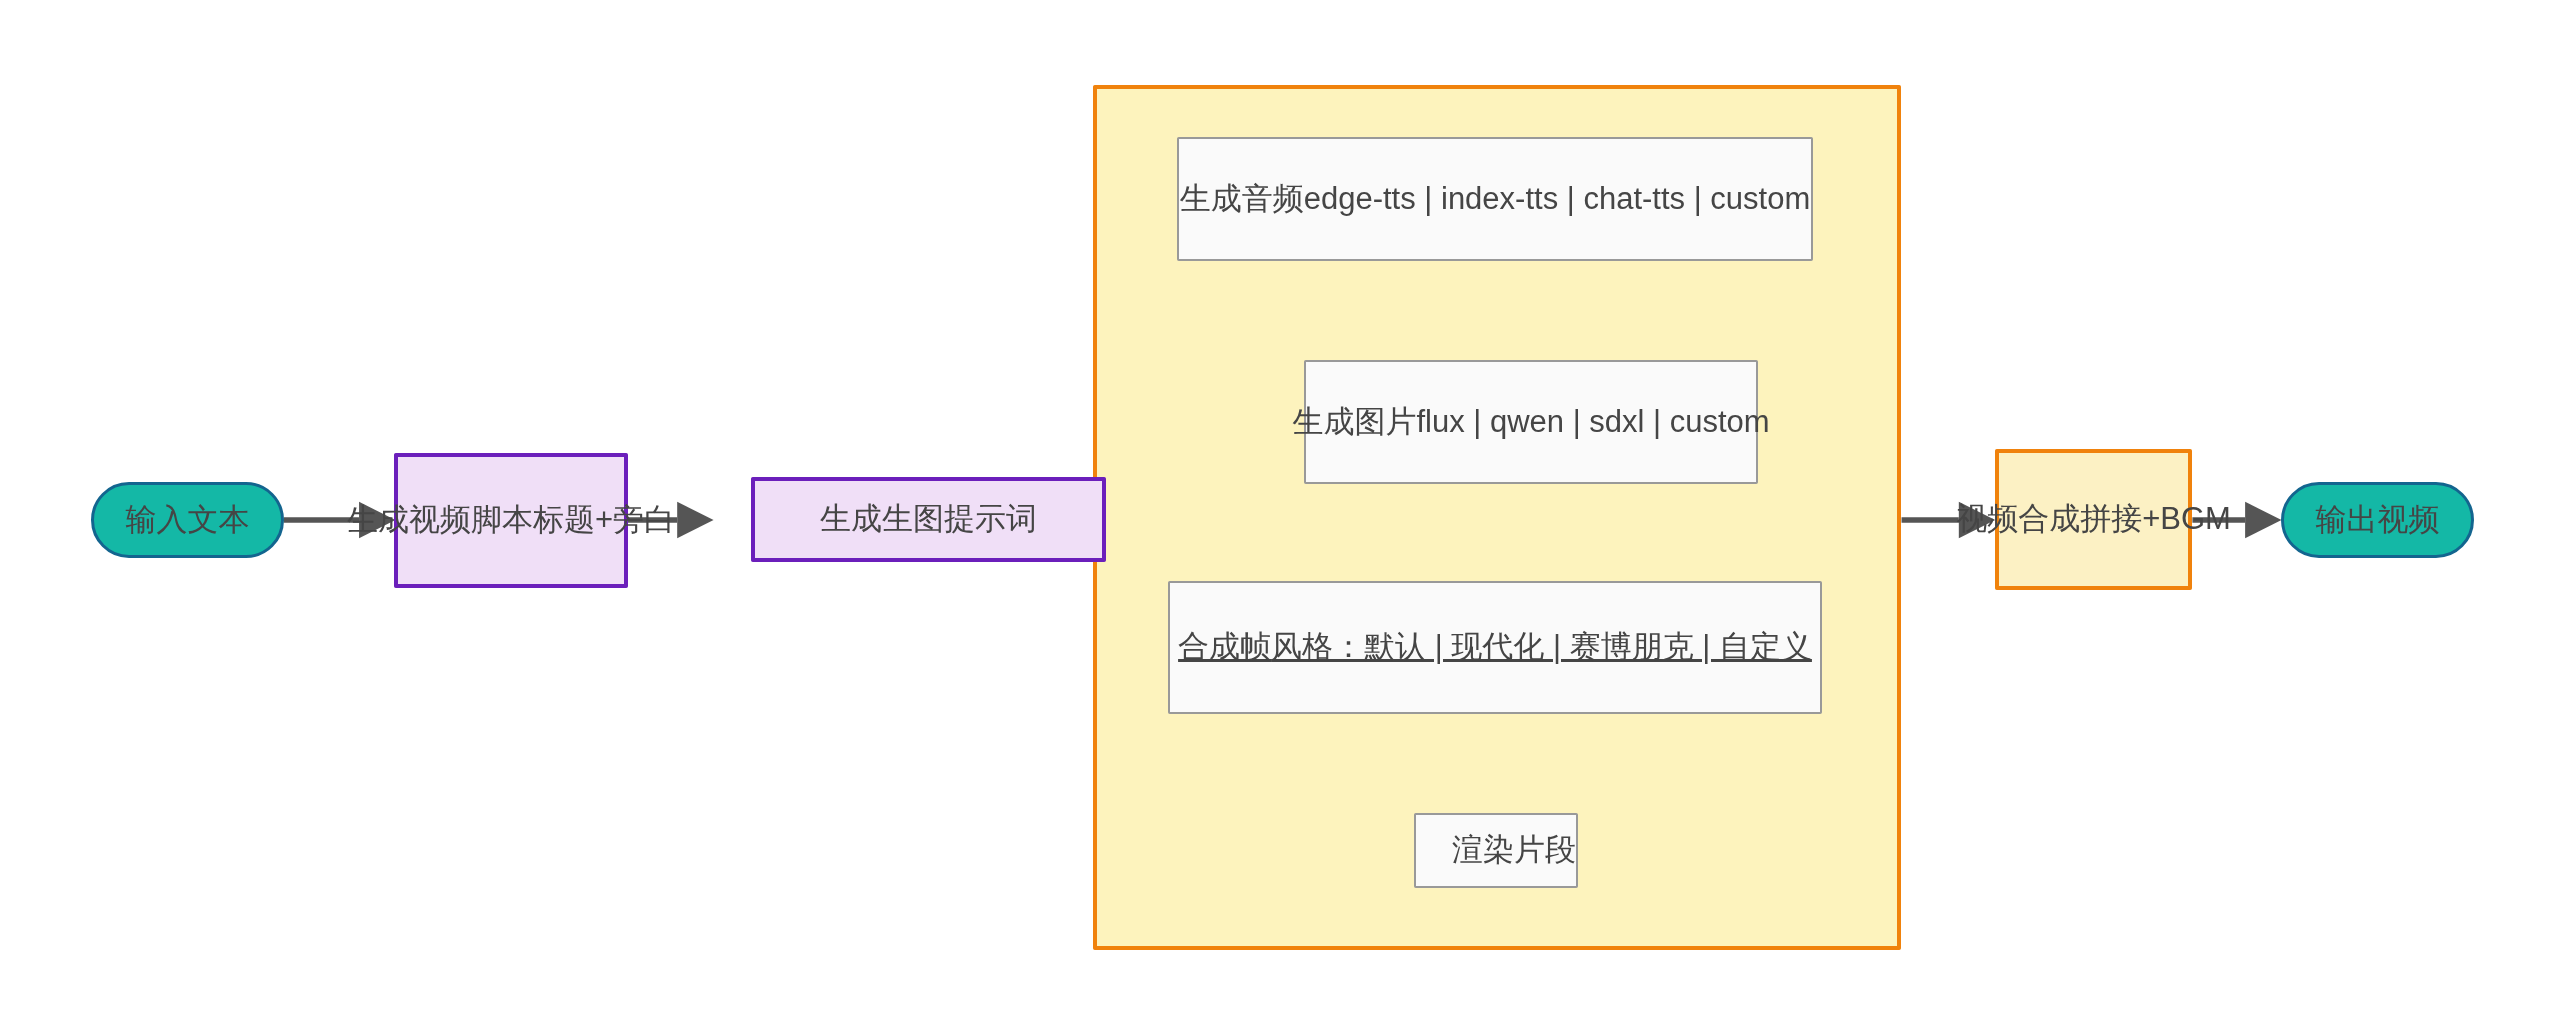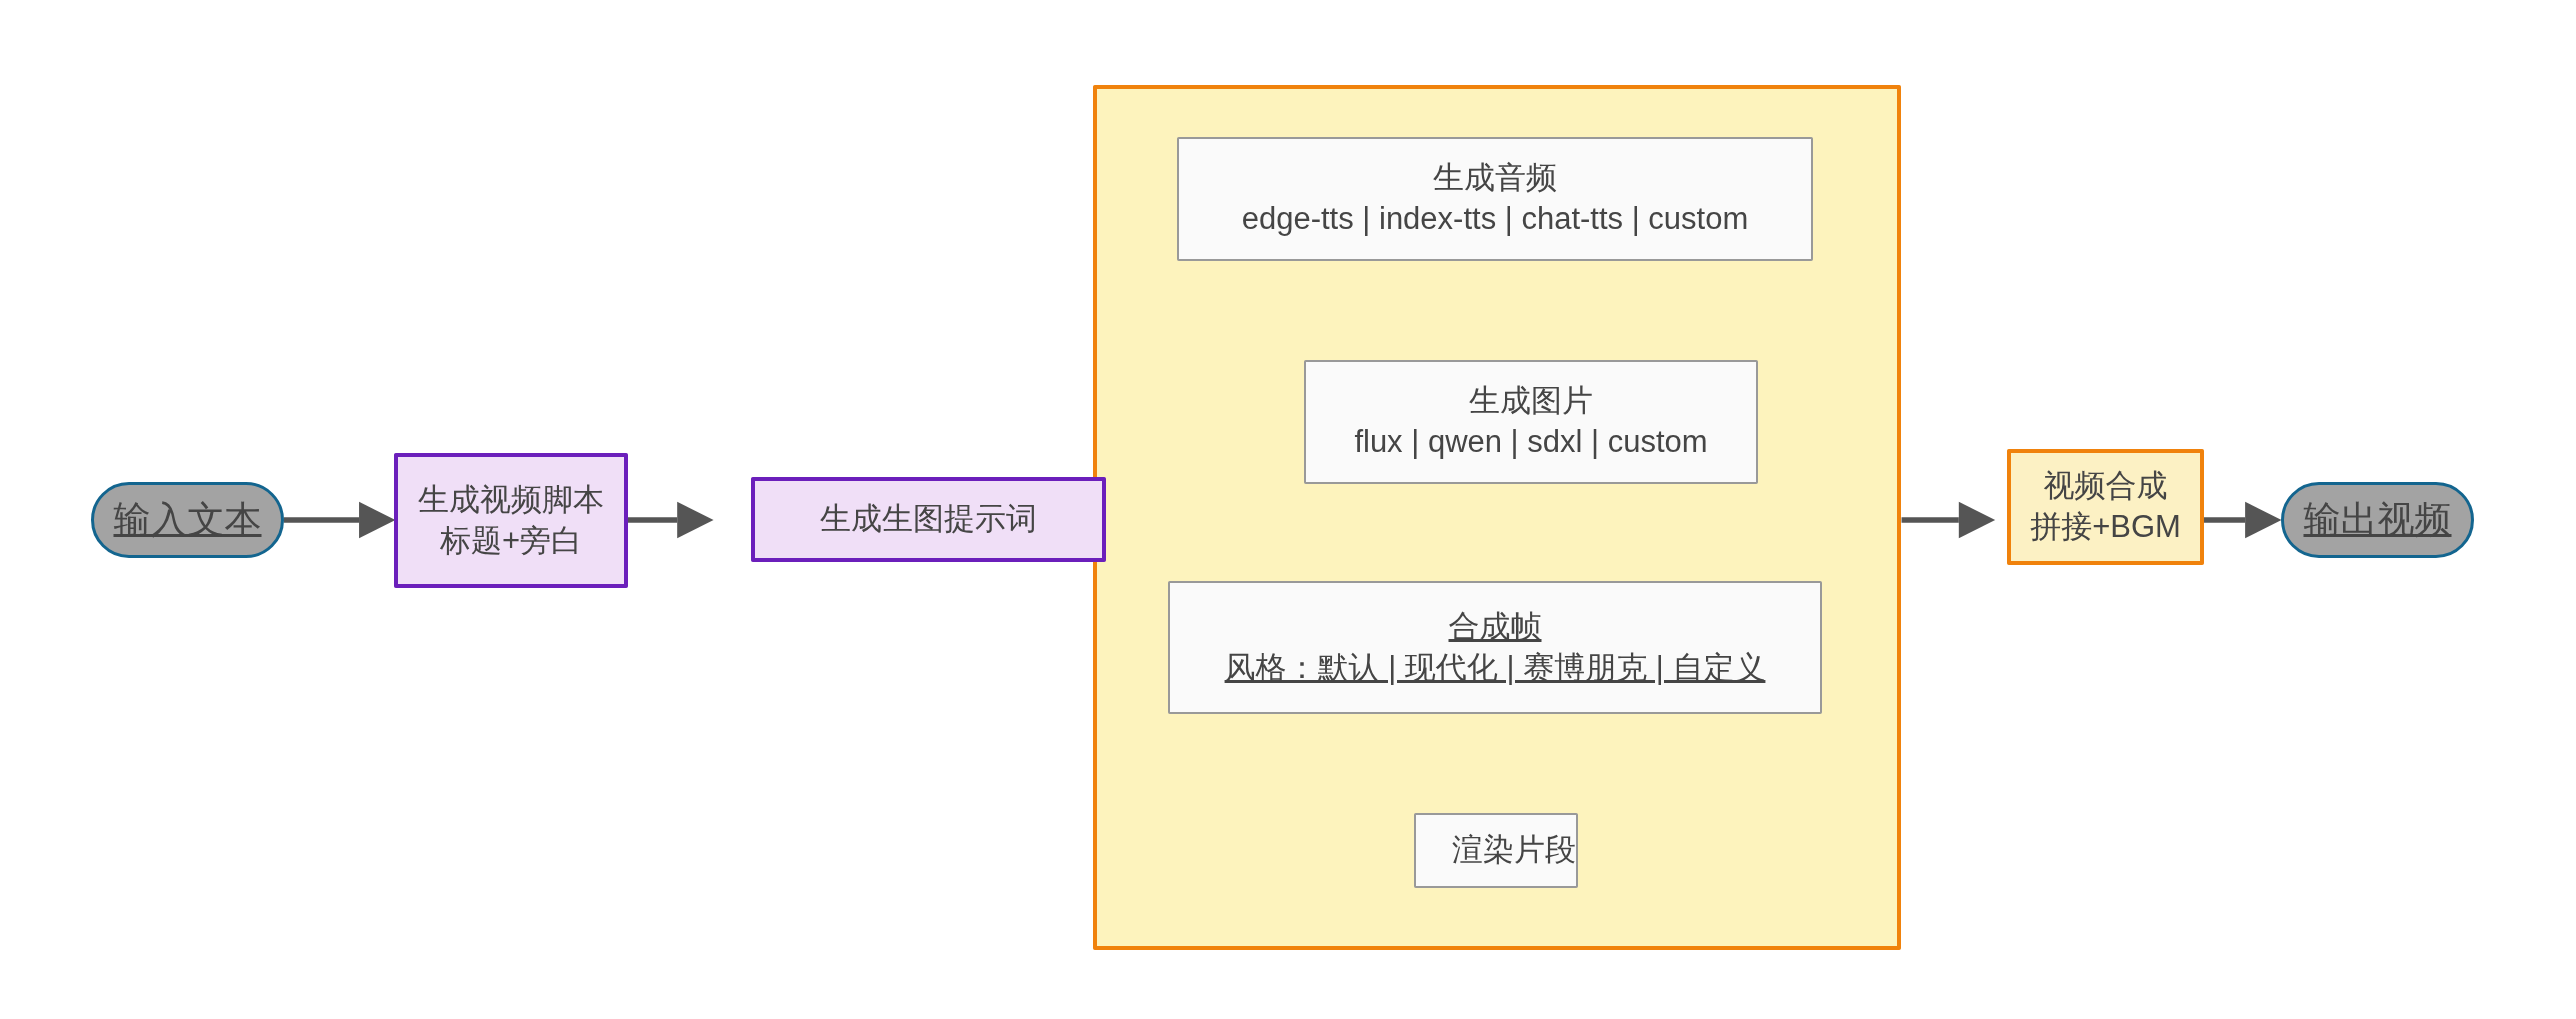--- a/index.html
+++ b/index.html
@@ -17,36 +17,36 @@
     height: 1020px;
     background: #ffffff;
     overflow: hidden;
   }
 
   
   .node {
     position: absolute;
     box-sizing: border-box;
     display: flex;
-    flex-direction: column;
+    flex-direction: row;
+    align-items: center;
     justify-content: center;
     text-align: center;
     color: #454545;
     line-height: 1.32;
     white-space: nowrap;
   }
   .node .l1, .node .l2 { display: block; }
 
   
   .n-terminator {
-    background: #a3a3a3;
+    background: #14b8a6;
     border: 3.6px solid #13658f;
     border-radius: 908px;
-    font-size: 37px;
-    text-decoration: underline;
+    font-size: 31px;
   }
 
   
   .n-purple {
     background: #f0dff7;
     border: 4.5px solid #6b1fbb;
     border-radius: 1.8px;
     font-size: 31px;
   }
 
@@ -167,21 +167,21 @@
 
   <div class="node n-plain" style="left:1168px; top:581px; width:654px; height:133px;text-decoration:underline;">
     <span class="l1">合成帧</span>
     <span class="l2">风格：默认 | 现代化 | 赛博朋克 | 自定义</span>
   </div>
 
   <div class="node n-plain" style="left:1414px; top:813px; width:164px; height:75px;padding-left:36px;">
     <span class="l1">渲染片段</span>
   </div>
 
-  <div class="node n-orange" style="left:1995px; top:449px; width:197px; height:116px;margin-left:12px;">
+  <div class="node n-orange" style="left:1995px; top:449px; width:197px; height:141px;">
     <span class="l1">视频合成</span>
     <span class="l2">拼接+BGM</span>
   </div>
 
   <div class="node n-terminator" style="left:2281px; top:482px; width:193px; height:76px;">
     <span class="l1">输出视频</span>
   </div>
 
 </div>
 

